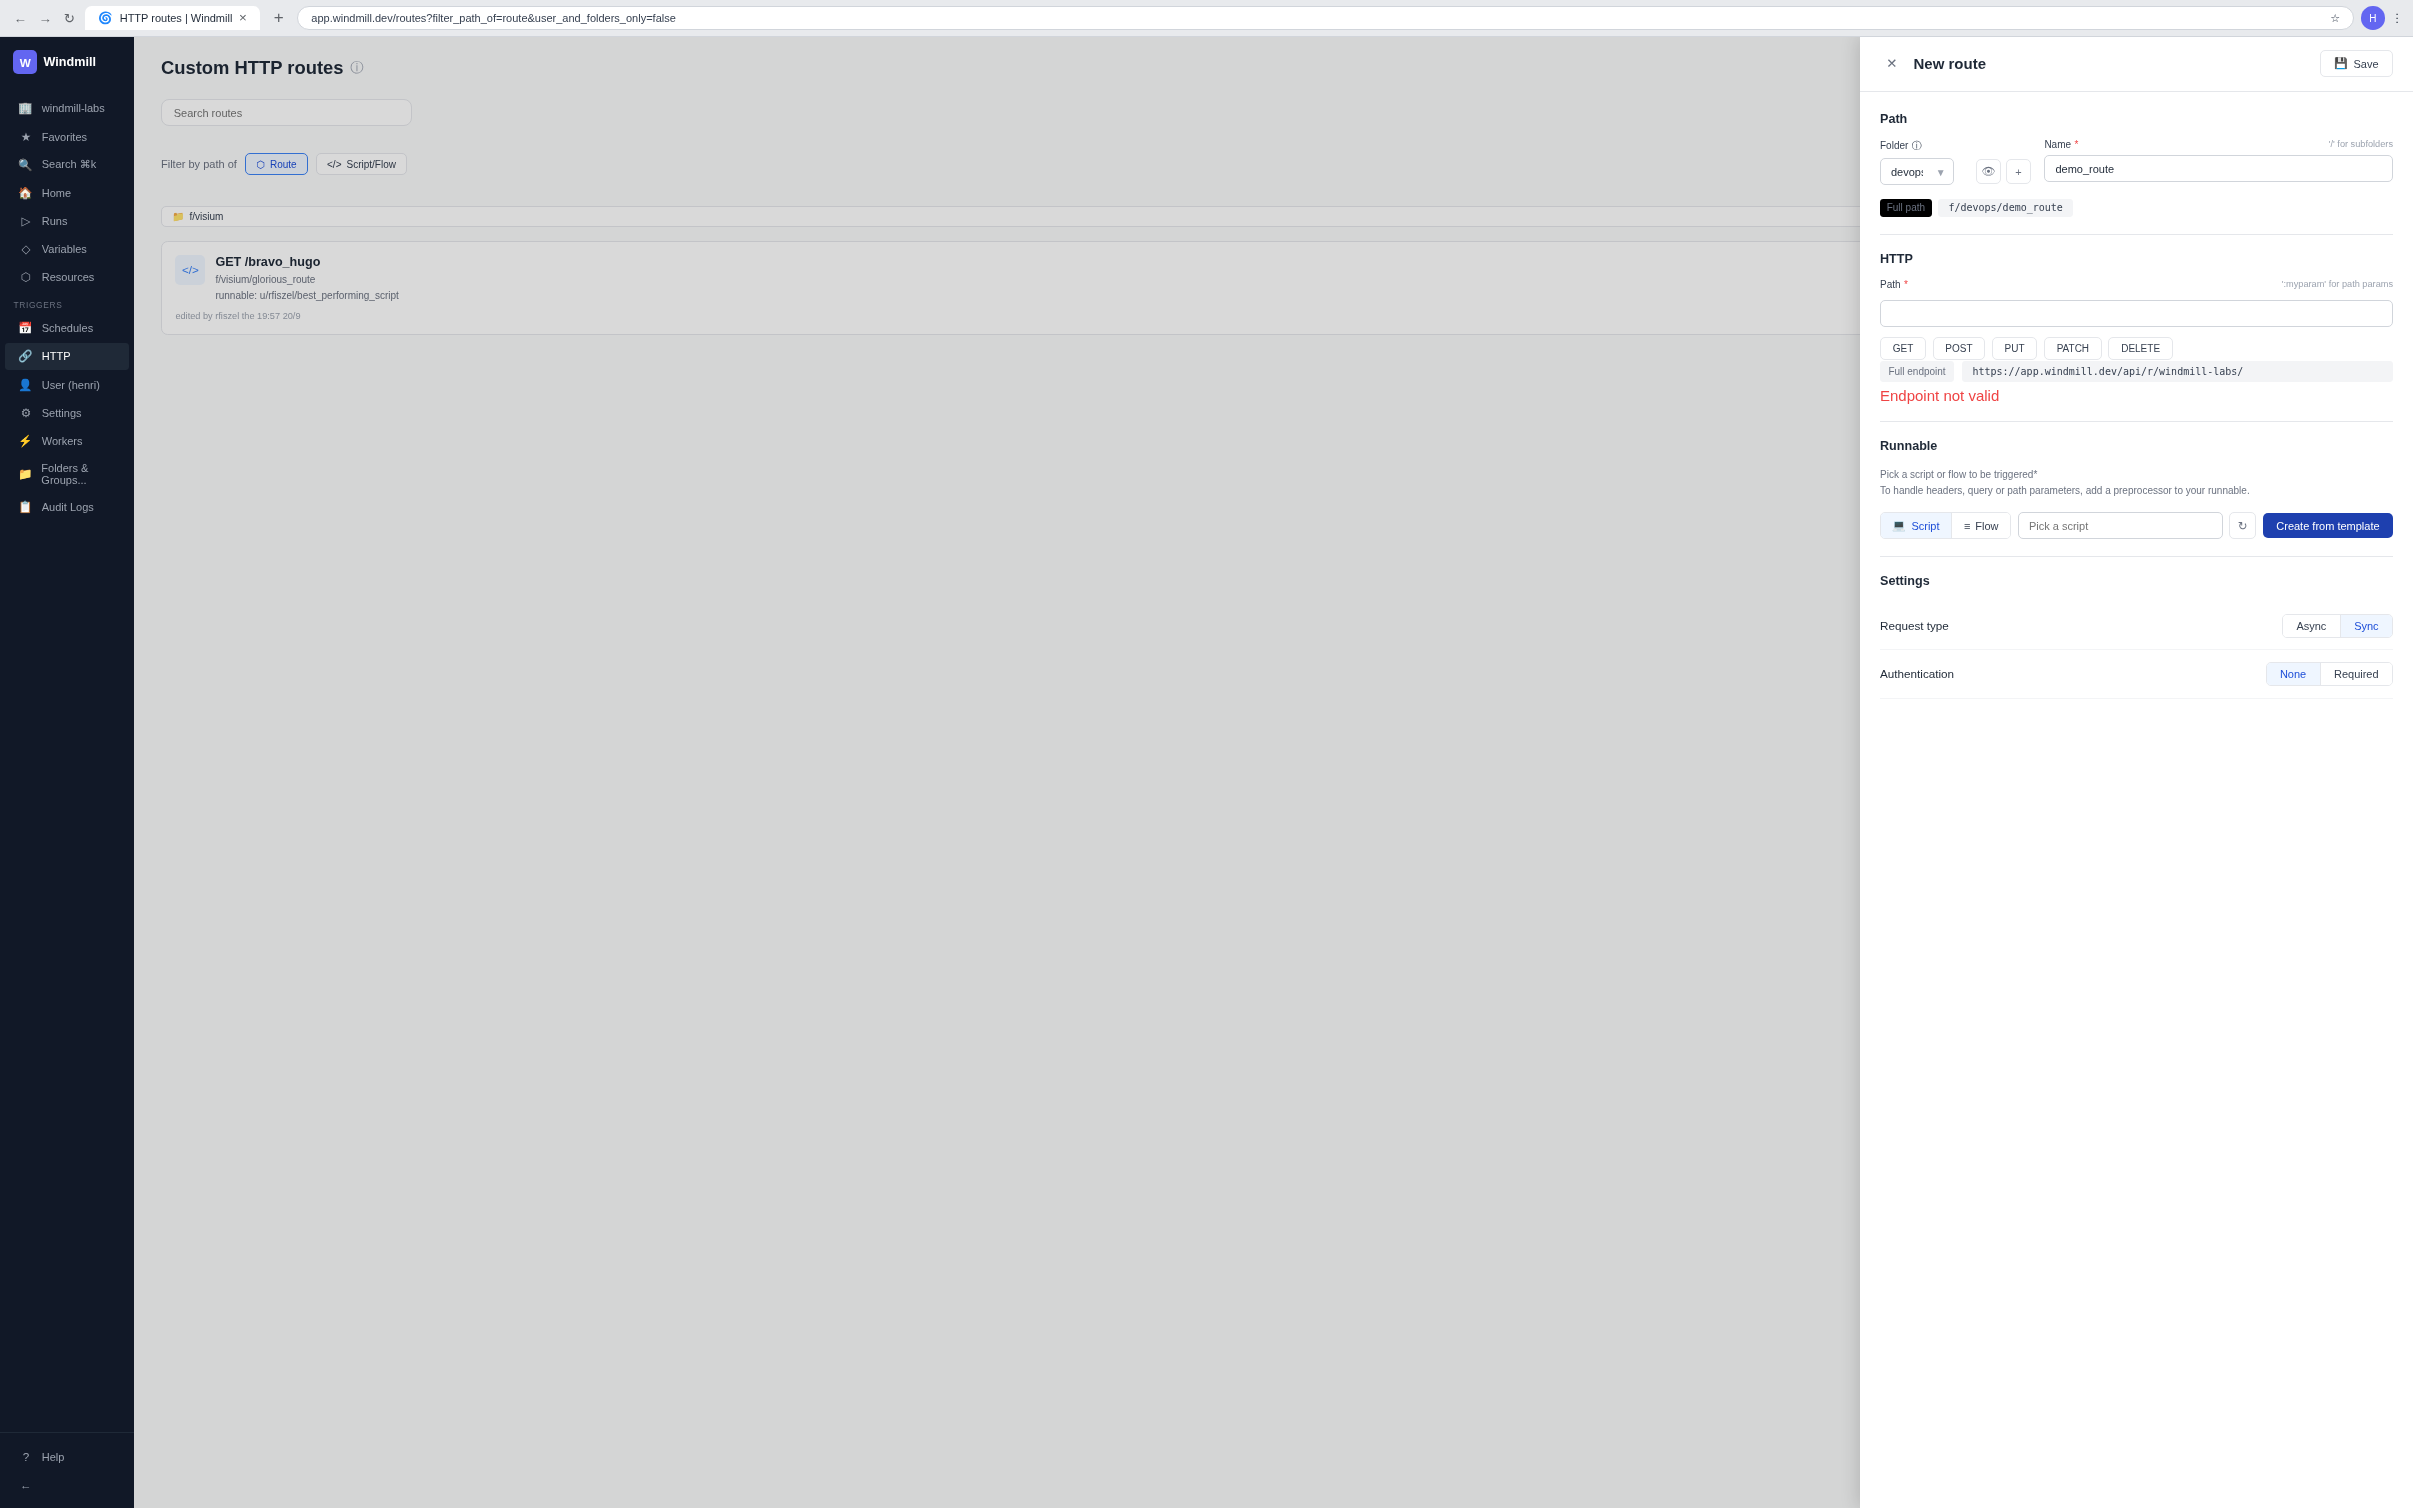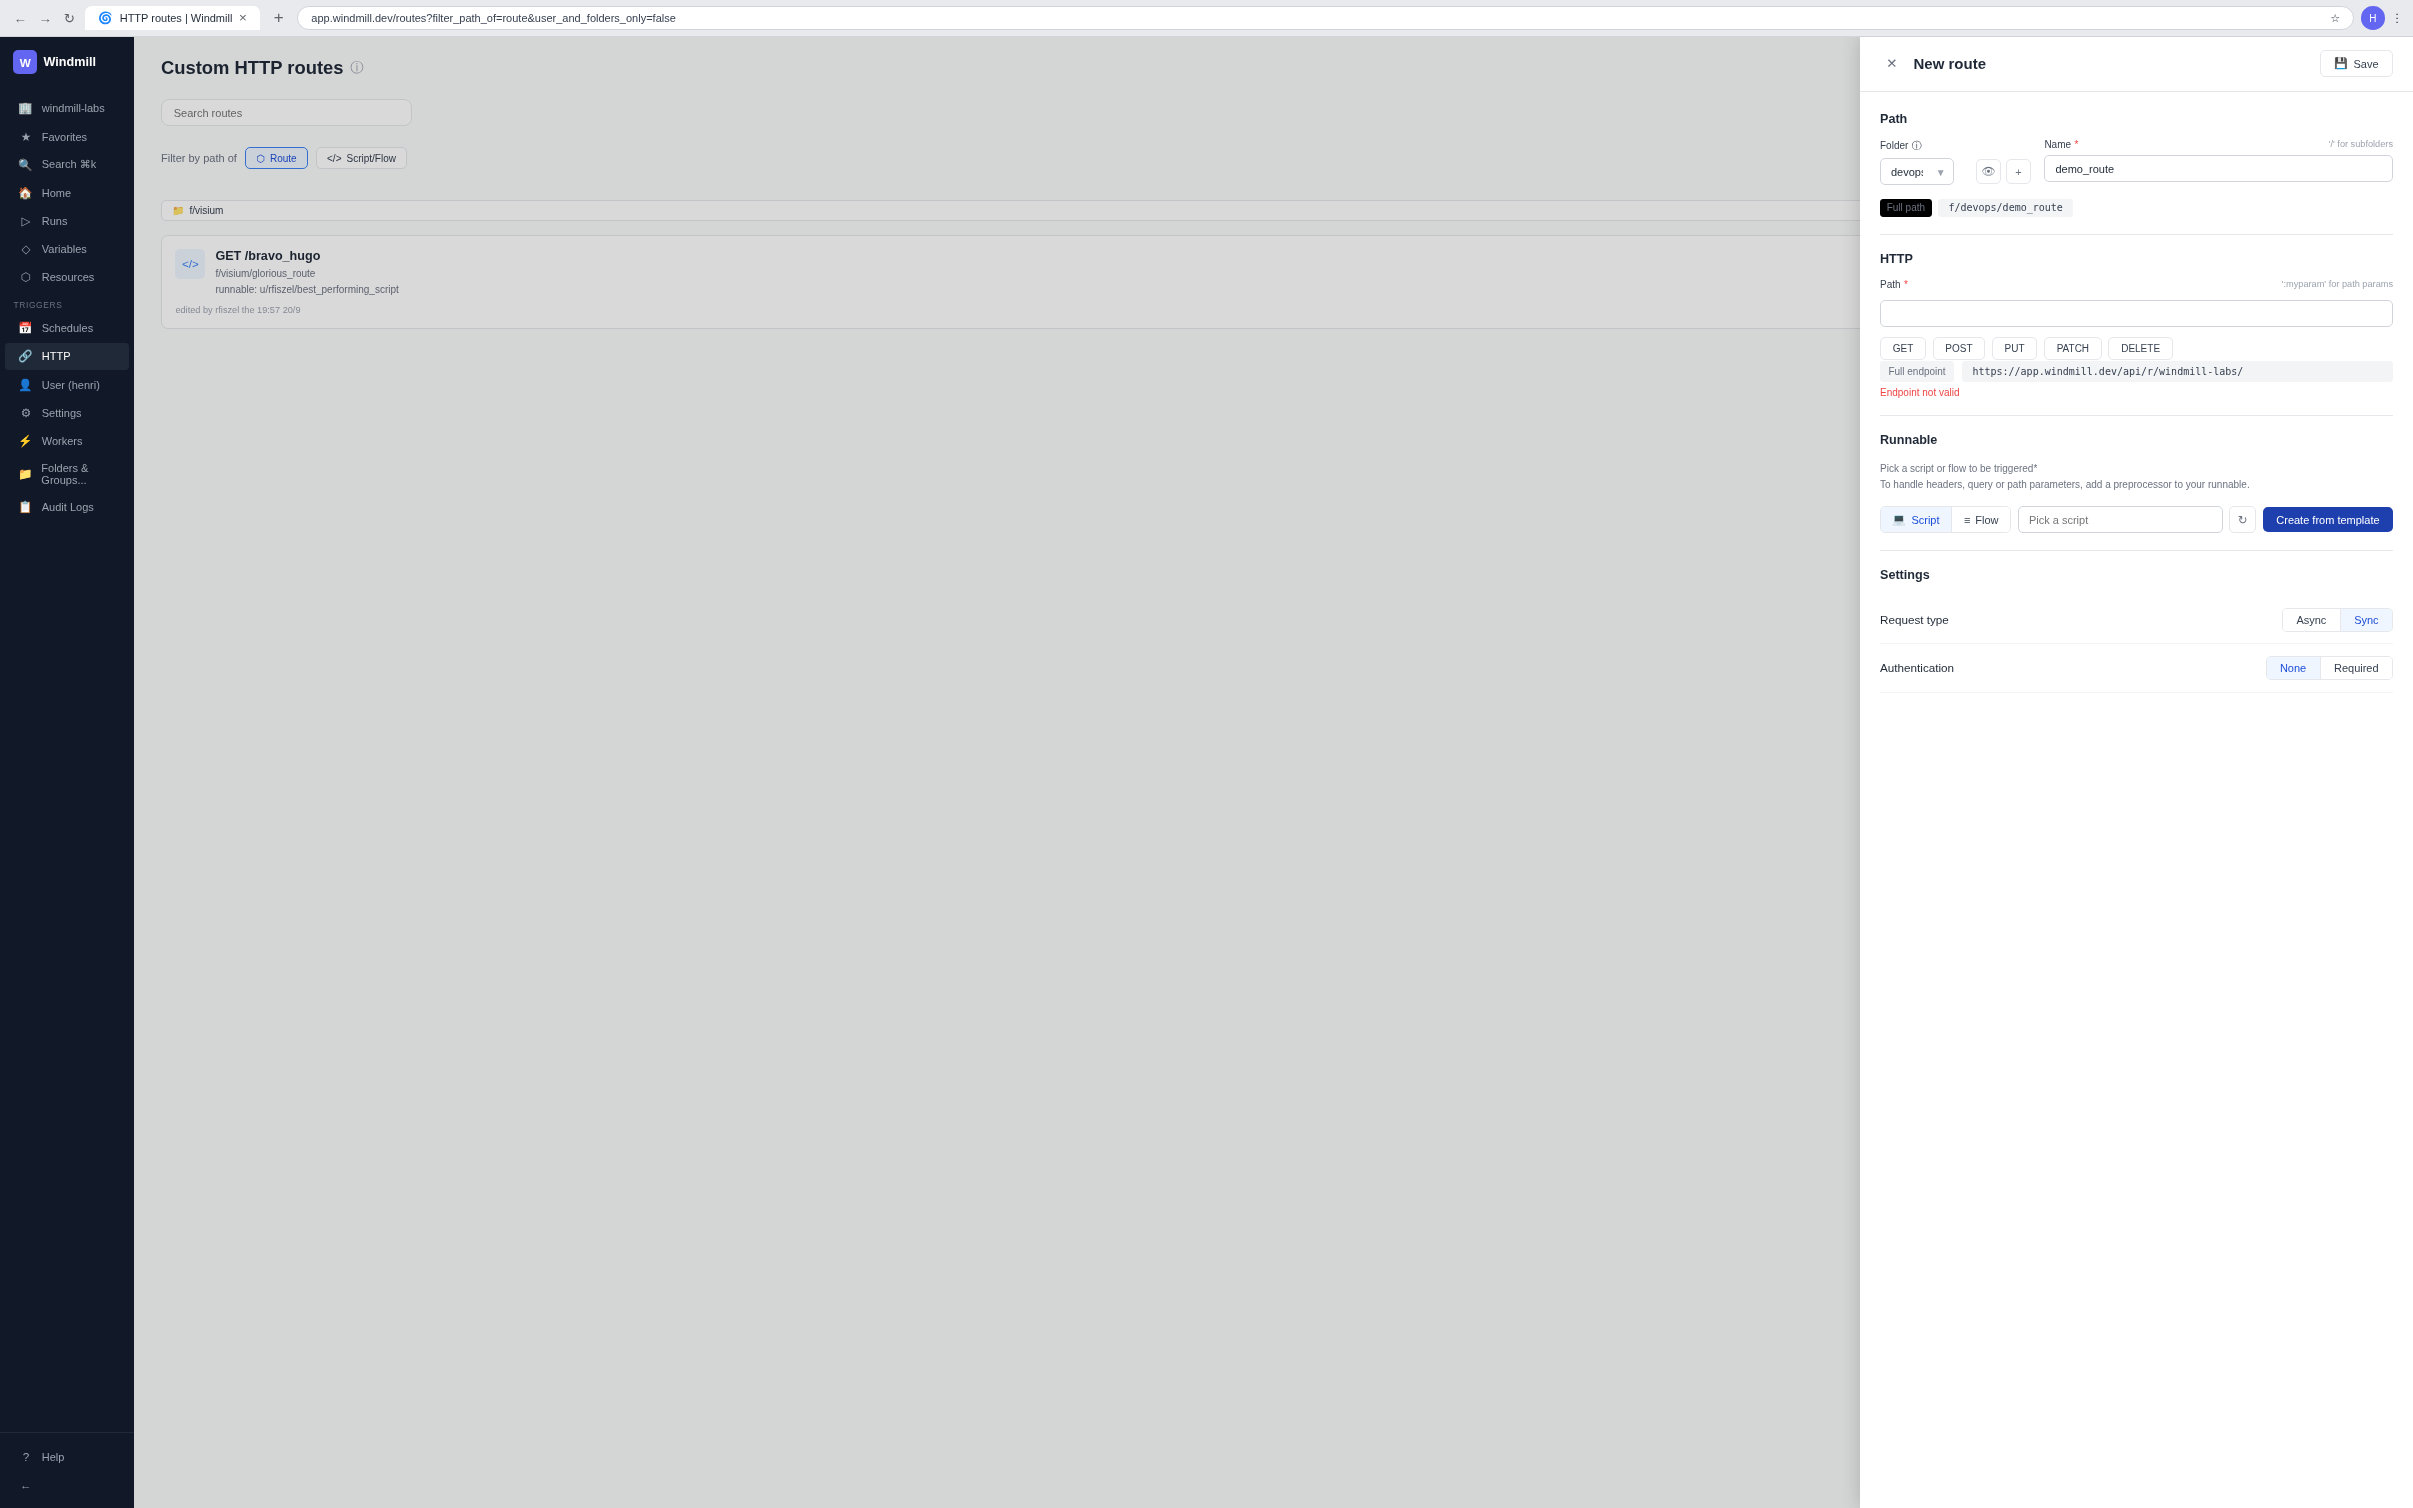--- a/index.html
+++ b/index.html
@@ -33,21 +33,21 @@
     .sidebar-bottom { padding: 10px 0; border-top: 0.8px solid #1f2937; }
 
     
     .main-content { flex: 1; display: flex; overflow: hidden; position: relative; }
 
     
     .page-content { flex: 1; background: #f9fafb; overflow-y: auto; padding: 20px 27px; filter: brightness(0.85); }
     .page-title-row { display: flex; align-items: center; gap: 6.7px; margin-bottom: 20px; }
     .page-title { font-size: 18.4px; font-weight: 700; color: #1f2937; }
     .info-icon { color: #9ca3af; font-size: 13.4px; }
-    .search-bar { background: white; border: 0.8px solid #e5e7eb; border-radius: 8px; padding: 6.7px 11.7px; width: 251px; font-size: 11px; color: #9ca3af; margin-bottom: 21px; }
+    .search-bar { background: white; border: 0.8px solid #e5e7eb; border-radius: 8px; padding: 6.7px 11.7px; width: 251px; font-size: 11px; color: #9ca3af; margin-bottom: 27px; }
     .filter-row { display: flex; align-items: center; gap: 8.4px; margin-bottom: 31px; }
     .filter-label { font-size: 11px; color: #6b7280; }
     .filter-btn { display: flex; align-items: center; gap: 5px; padding: 4.2px 10px; border-radius: 5px; border: 0.8px solid #e5e7eb; background: white; font-size: 10px; cursor: pointer; color: #374151; }
     .filter-btn.active { background: #eff6ff; border-color: #3b82f6; color: #1d4ed8; }
     .folder-badge { display: flex; align-items: center; gap: 5px; padding: 4.2px 10px; border: 0.8px solid #e5e7eb; border-radius: 5px; background: white; font-size: 10px; color: #374151; margin-bottom: 13.4px; }
     .route-card { background: white; border: 0.8px solid #e5e7eb; border-radius: 6.7px; padding: 13.4px; margin-bottom: 10px; }
     .route-card-header { display: flex; align-items: flex-start; gap: 10px; }
     .route-icon { width: 30px; height: 30px; background: #eff6ff; border-radius: 5px; display: flex; align-items: center; justify-content: center; color: #3b82f6; font-size: 11.7px; }
     .route-info { flex: 1; }
     .route-name { font-size: 12.6px; font-weight: 600; color: #1f2937; margin-bottom: 3.4px; }
@@ -83,21 +83,21 @@
     .divider { border: none; border-top: 0.8px solid #e5e7eb; margin: 17px 0; }
 
     
     .http-path-label-row { display: flex; justify-content: space-between; align-items: center; margin-bottom: 5px; }
     .hint-text { font-size: 9.2px; color: #9ca3af; }
     .method-btns { display: flex; gap: 6.7px; margin-top: 10px; flex-wrap: wrap; }
     .method-btn { padding: 5px 11.7px; border: 0.8px solid #e5e7eb; border-radius: 5px; background: white; font-size: 10px; font-weight: 500; cursor: pointer; color: #374151; }
     .endpoint-row { display: flex; align-items: center; gap: 8.4px; margin-top: 1px; }
     .endpoint-label { font-size: 10px; color: #6b7280; background: #f3f4f6; padding: 5px 8.4px; border-radius: 3.4px; white-space: nowrap; }
     .endpoint-value { font-size: 10px; color: #374151; background: #f3f4f6; padding: 5px 10px; border-radius: 3.4px; font-family: monospace; flex: 1; }
-    .error-text { font-size: 10px; color: #ef4444; margin-top: 5px; }
+    .error-text { font-size: 15px; color: #ef4444; margin-top: 5px; }
 
     
     .runnable-desc { font-size: 10px; color: #6b7280; line-height: 1.6; margin-bottom: 13.4px; }
     .runnable-picker { display: flex; align-items: center; gap: 6.7px; }
     .type-toggle { display: flex; border: 0.8px solid #e5e7eb; border-radius: 5px; overflow: hidden; }
     .type-btn { padding: 5.9px 11.7px; background: white; border: none; cursor: pointer; font-size: 11px; color: #374151; display: flex; align-items: center; gap: 5px; }
     .type-btn.active { background: #eff6ff; color: #1d4ed8; }
     .type-btn:not(:last-child) { border-right: 0.8px solid #e5e7eb; }
     .script-pick-input { flex: 1; border: 0.8px solid #d1d5db; border-radius: 5px; padding: 6.7px 10px; font-size: 11px; color: #9ca3af; outline: none; }
     .refresh-btn { width: 27px; height: 27px; border: 0.8px solid #e5e7eb; border-radius: 5px; background: white; cursor: pointer; display: flex; align-items: center; justify-content: center; color: #6b7280; font-size: 11.7px; }

